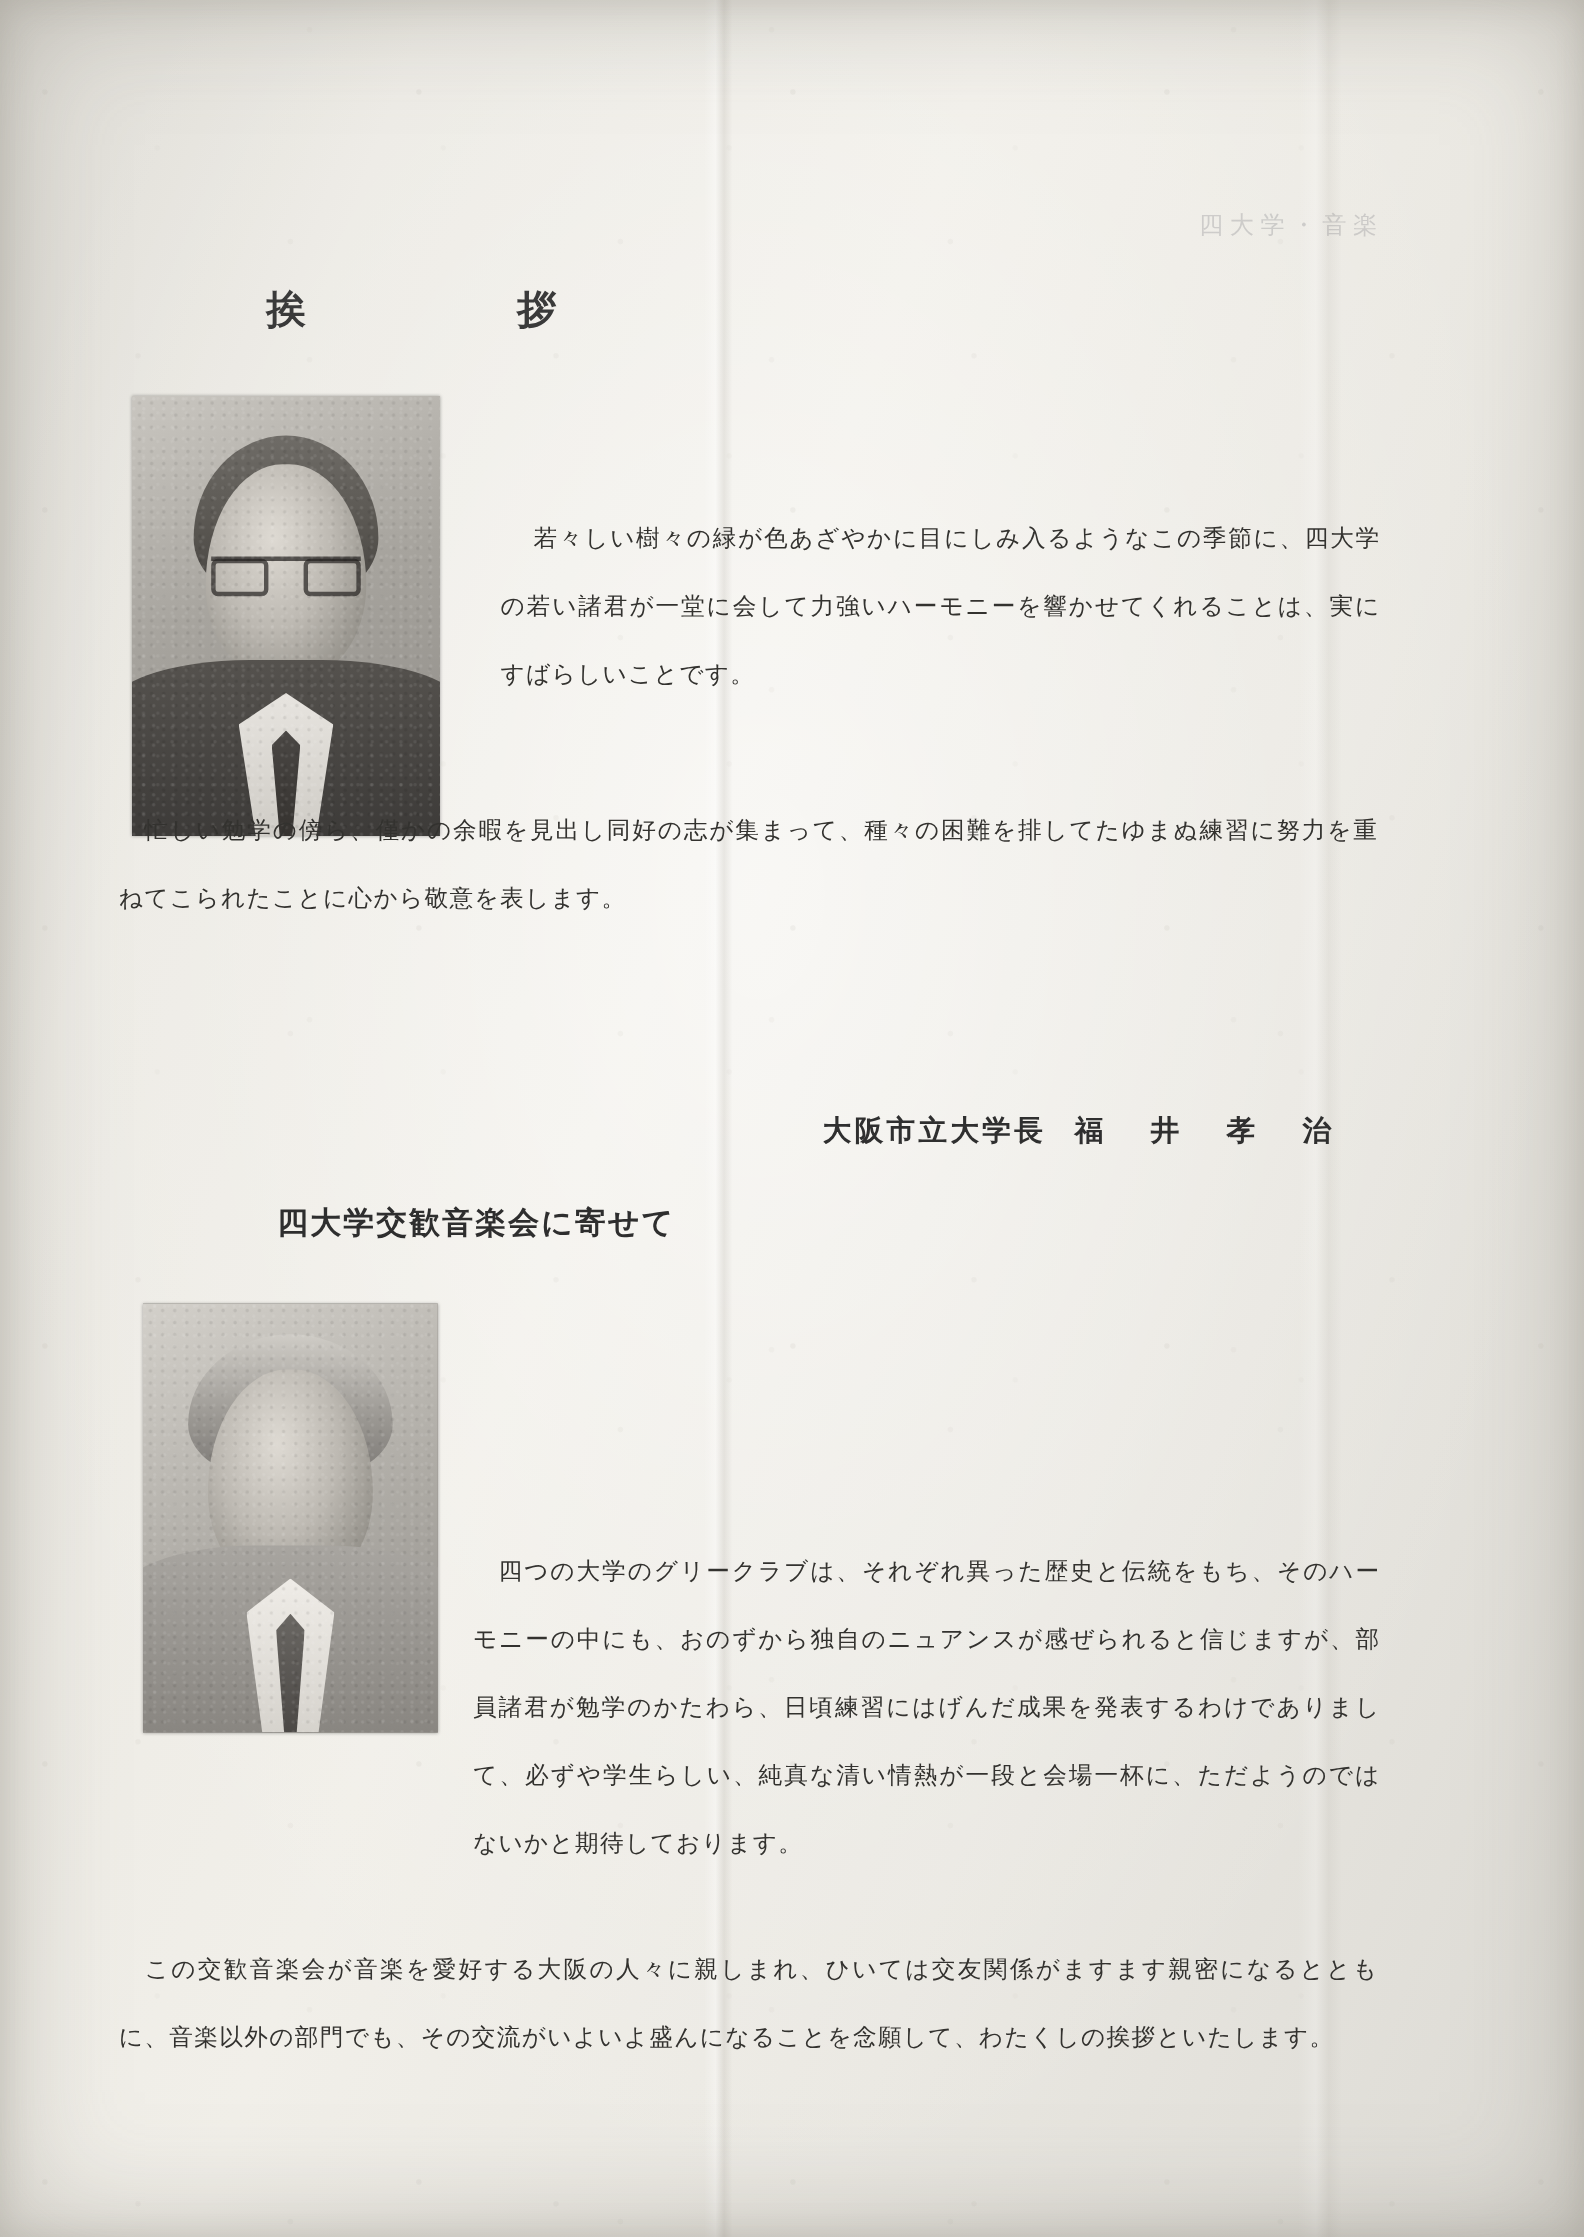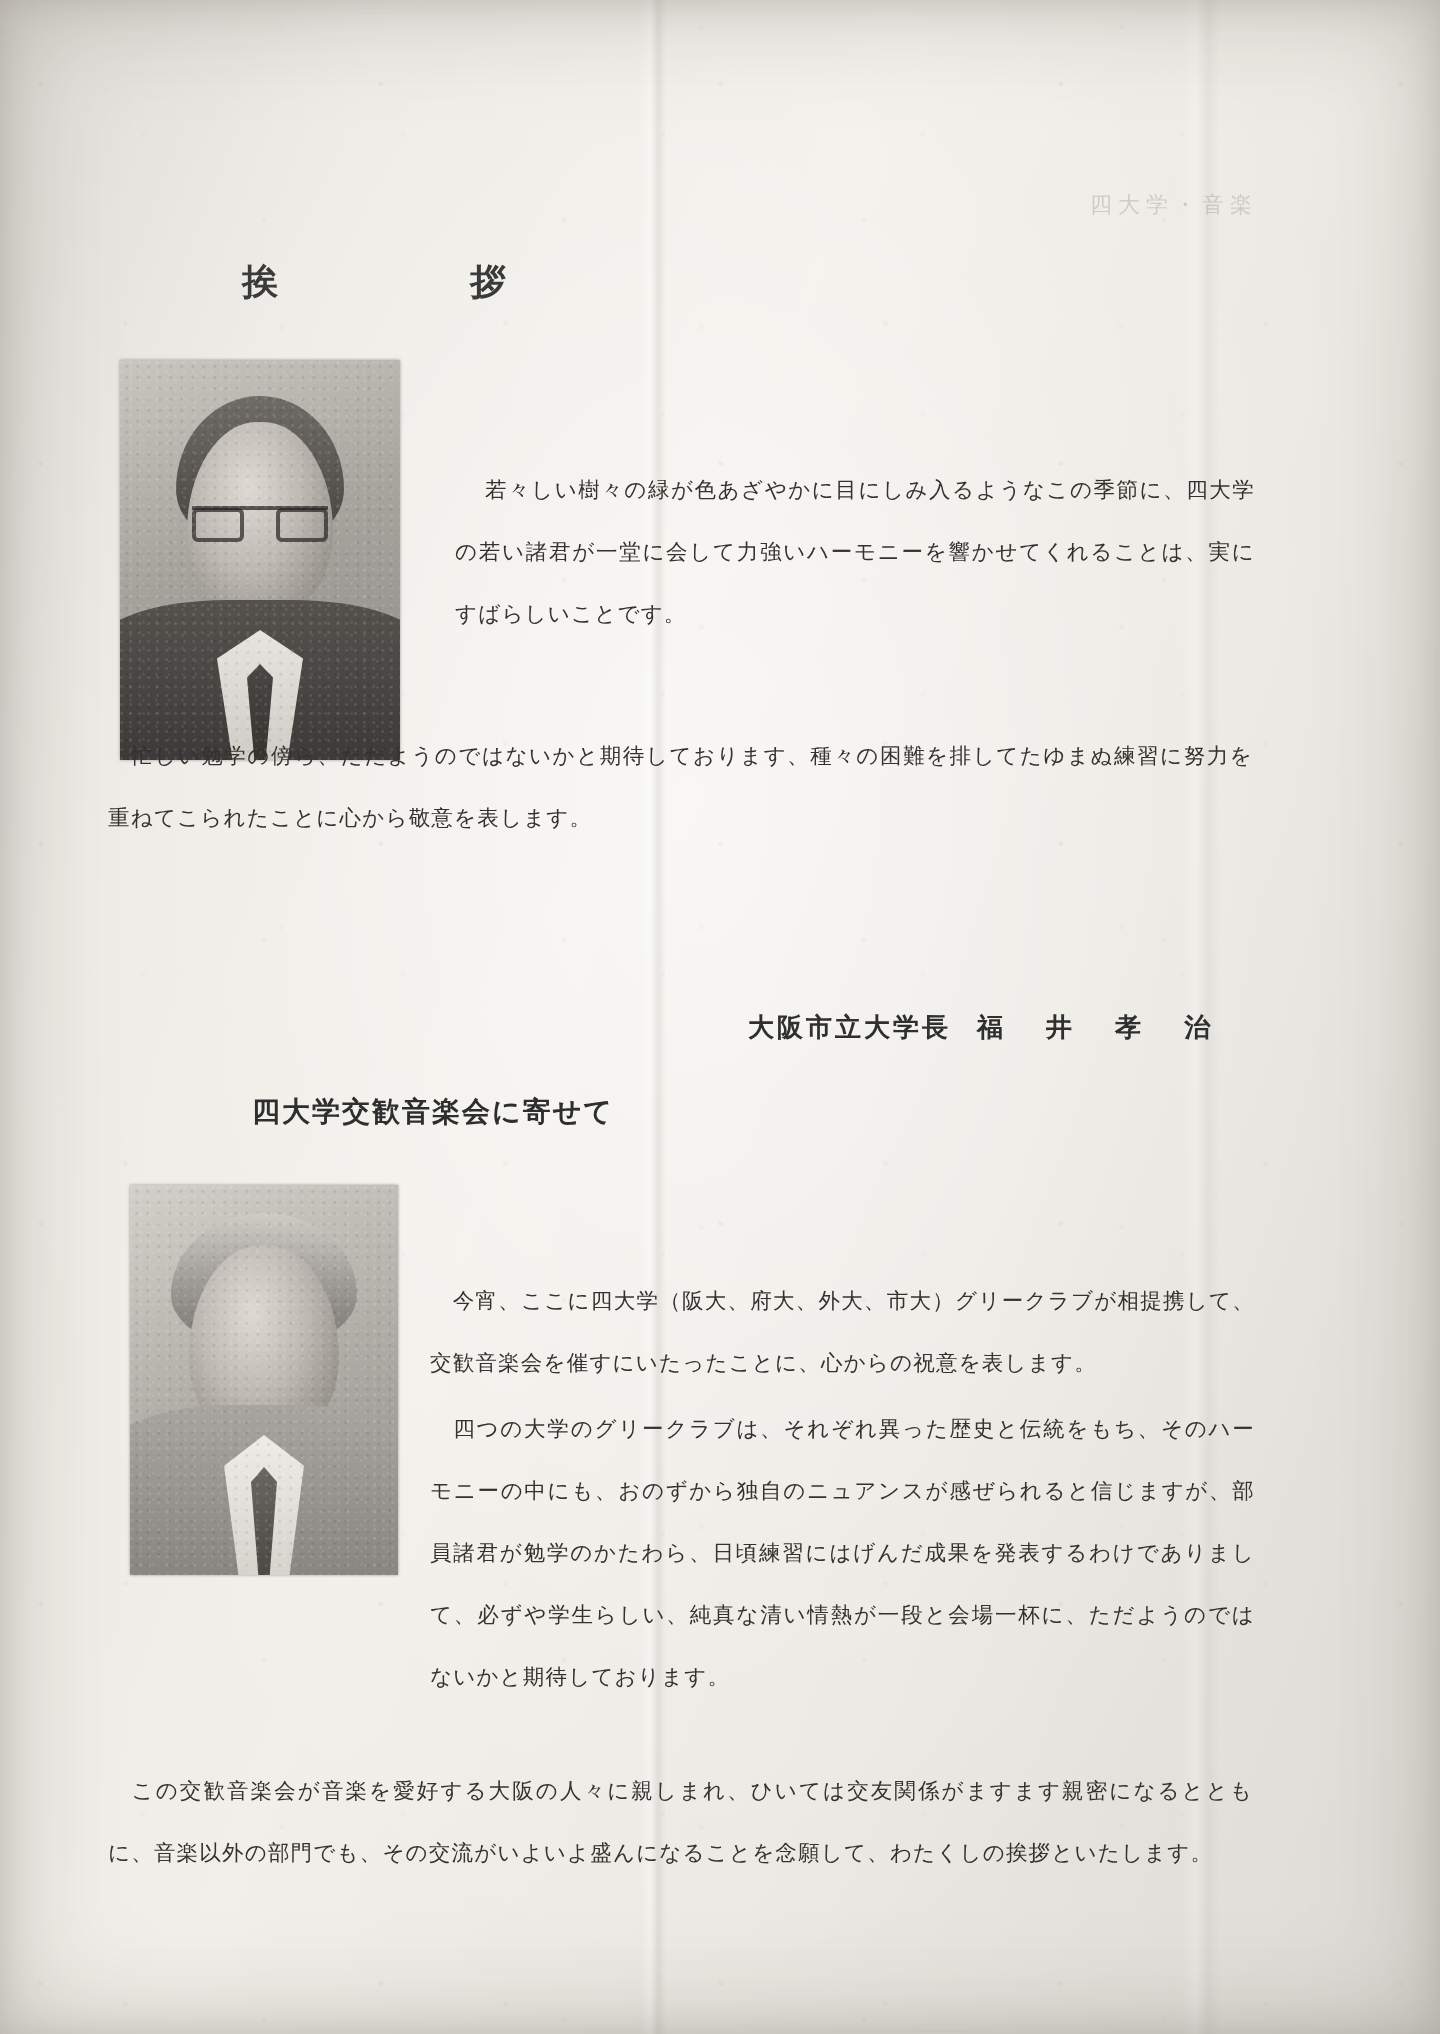--- a/index.html
+++ b/index.html
@@ -211,36 +211,35 @@
       <div class="head" style="top:62px; width:146px; height:196px;"></div>
       <div class="glasses" style="top:146px; width:136px;"></div>
       <div class="body" style="width:330px; height:170px; background:linear-gradient(180deg,#55524e 0%, #3b3937 100%);"></div>
       <div class="shirt" style="bottom:0; width:86px; height:130px;"></div>
       <div class="tie" style="bottom:0; height:96px;"></div>
       <div class="grain"></div>
     </div>
 
 
     <div class="para p1 indent">若々しい樹々の緑が色あざやかに目にしみ入るようなこの季節に、四大学の若い諸君が一堂に会して力強いハーモニーを響かせてくれることは、実にすばらしいことです。</div>
-    <div class="para p2">　忙しい勉学の傍ら、ただようのではないかと期待しております、種々の困難を排してたゆまぬ練習に努力を重ねてこられたことに心から敬意を表します。</div>
+    <div class="para p2">　忙しい勉学の傍ら、僅かの余暇を見出し同好の志が集まって、種々の困難を排してたゆまぬ練習に努力を重ねてこられたことに心から敬意を表します。</div>
 
     <div class="section2-title">四大学交歓音楽会に寄せて</div>
 
     <div class="photo" style="left:130px; top:1185px; width:268px; height:390px;">
       <div class="sky" style="background:linear-gradient(155deg,#d3d0ca 0%, #b0ada7 50%, #918e89 100%);"></div>
       <div class="hair" style="top:28px; width:186px; height:132px; background:linear-gradient(180deg,#cfccc6 0%, #9d9a95 55%, #7a7773 100%);"></div>
       <div class="head" style="top:60px; width:150px; height:200px;"></div>
       <div class="body" style="width:320px; height:180px; background:linear-gradient(180deg,#a8a5a0 0%, #87847f 100%);"></div>
       <div class="shirt" style="bottom:0; width:80px; height:140px; background:linear-gradient(180deg,#efece7 0%, #d6d3cd 100%);"></div>
       <div class="tie" style="bottom:0; height:108px; background:linear-gradient(180deg,#6a6763 0%, #4b4845 100%);"></div>
       <div class="grain"></div>
     </div>
 
     <div class="author" style="left:748px; top:1010px;">
       <span class="org">大阪市立大学長</span><span class="nm">福 井 孝 治</span>
     </div>
 
-    <div class="para" style="left:430px; top:1270px; width:825px;">　今宵、ここに四大学（阪大、府大、外大、市大）グリークラブが相提携して、交歓音楽会を催すにいたったことに、心からの祝意を表します。</div>
     <div class="para" style="left:430px; top:1398px; width:825px;">　四つの大学のグリークラブは、それぞれ異った歴史と伝統をもち、そのハーモニーの中にも、おのずから独自のニュアンスが感ぜられると信じますが、部員諸君が勉学のかたわら、日頃練習にはげんだ成果を発表するわけでありまして、必ずや学生らしい、純真な清い情熱が一段と会場一杯に、ただようのではないかと期待しております。</div>
     <div class="para" style="left:108px; top:1760px; width:1145px;">　この交歓音楽会が音楽を愛好する大阪の人々に親しまれ、ひいては交友関係がますます親密になるとともに、音楽以外の部門でも、その交流がいよいよ盛んになることを念願して、わたくしの挨拶といたします。</div>
 
   </div>
 </div>
 
 </body></html>

